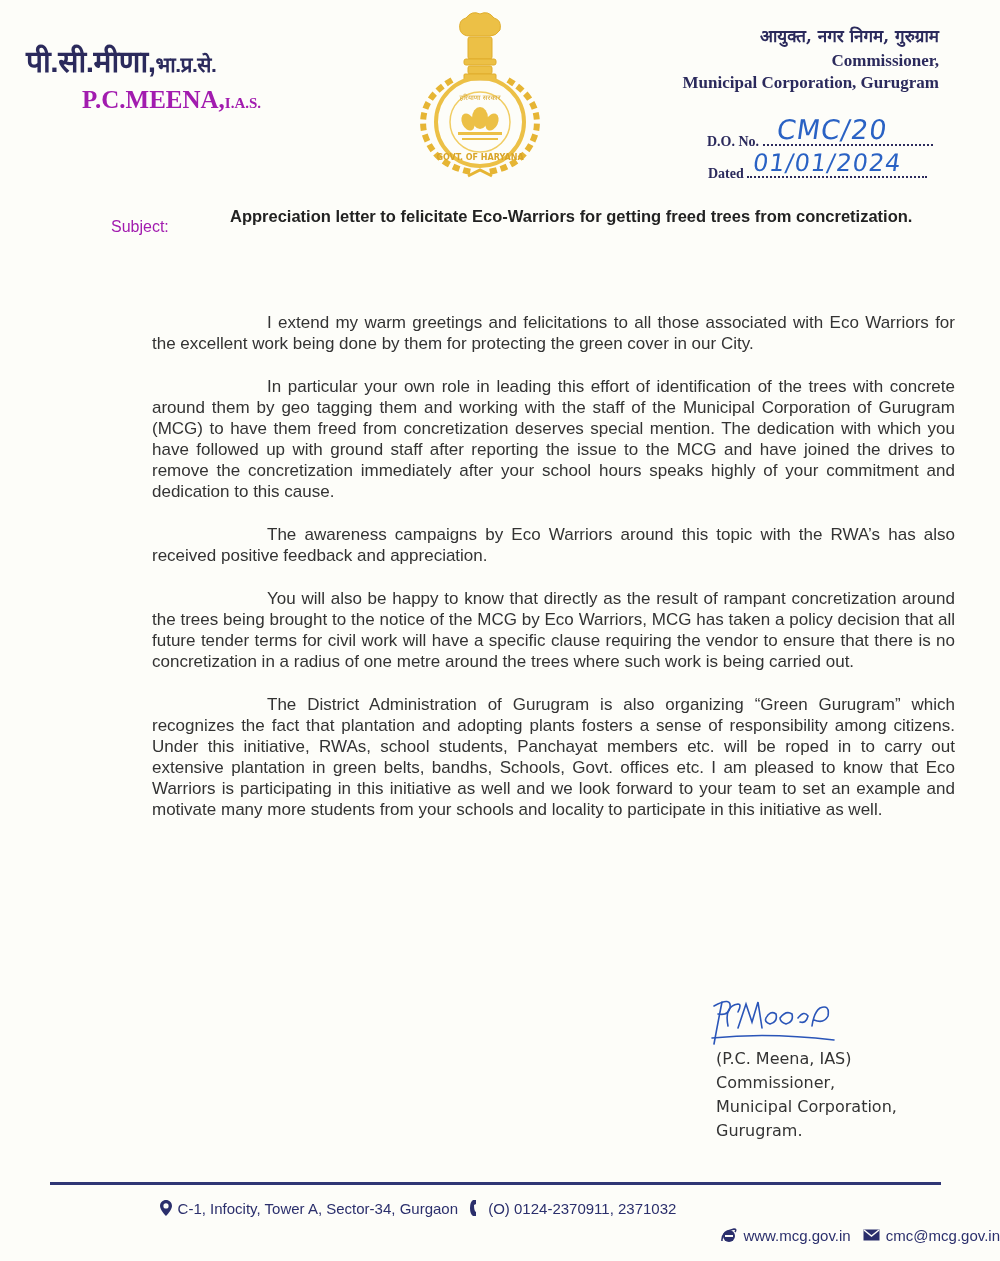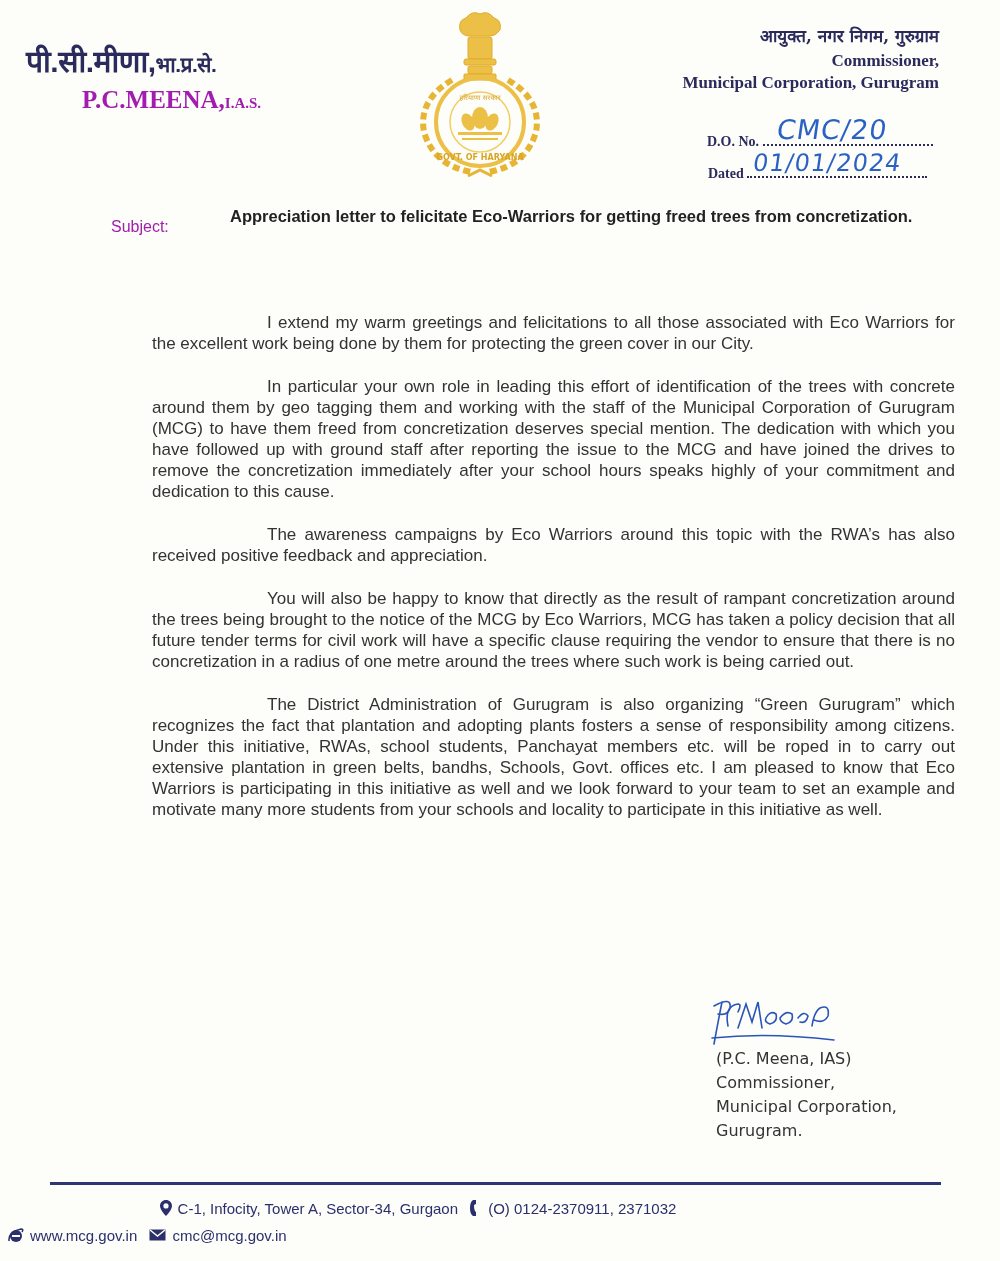--- a/index.html
+++ b/index.html
@@ -64,21 +64,21 @@
   .body p { margin: 0 0 22px 0; text-align: justify; text-indent: 115px; }
 
   
   .sig { left: 708px; top: 992px; width: 140px; height: 60px; }
   .sig-block { left: 716px; top: 1047px; font-family: "DejaVu Sans", sans-serif; font-size: 16px; line-height: 24px; color: #333; white-space: nowrap; }
 
   
   .footer-rule { left: 50px; top: 1182px; width: 891px; height: 3px; background: #2f3675; }
   .footer-line1 { left: 0; width: 828px; top: 1198px; text-align: center;
     font-family: "Liberation Sans", sans-serif; font-size: 15px; color: #2b2f6c; white-space: nowrap; }
-  .footer-line2 { left: 0; width: 1000px; top: 1225px; text-align: left;
+  .footer-line2 { left: 0; width: 1000px; top: 1225px; text-align: right;
     font-family: "Liberation Sans", sans-serif; font-size: 15px; color: #2b2f6c; white-space: nowrap; }
   .footer-line1 span, .footer-line2 span { vertical-align: middle; }
   .ficon { display: inline-block; vertical-align: middle; margin: 0 6px 0 8px; }
 </style>
 </head>
 <body>
 
 <div class="abs name-hi">
   <span>पी.सी.मीणा,</span><span class="suffix">भा.प्र.से.</span>
 </div>

